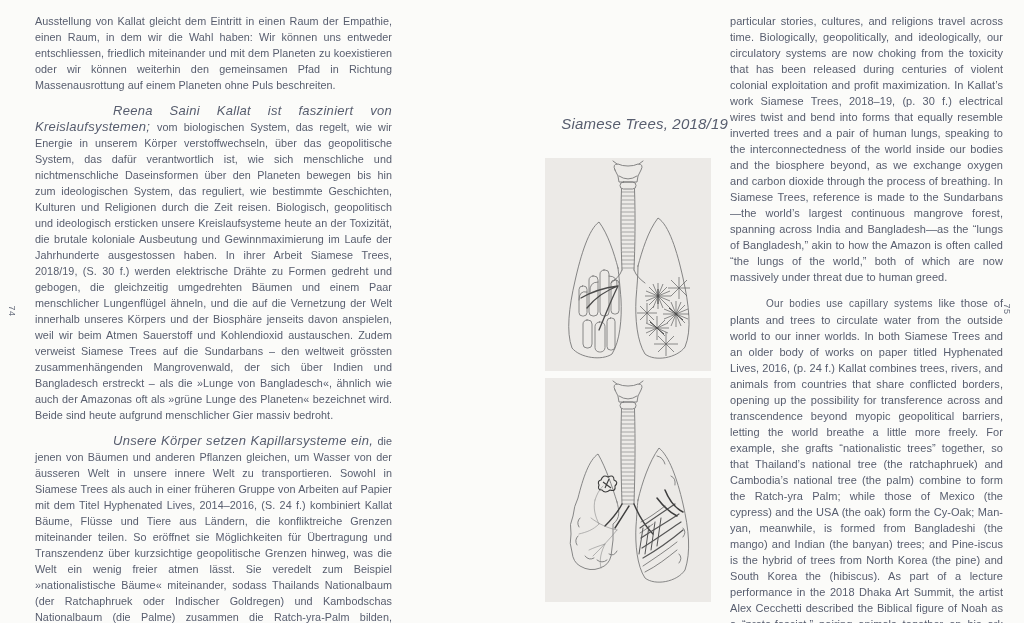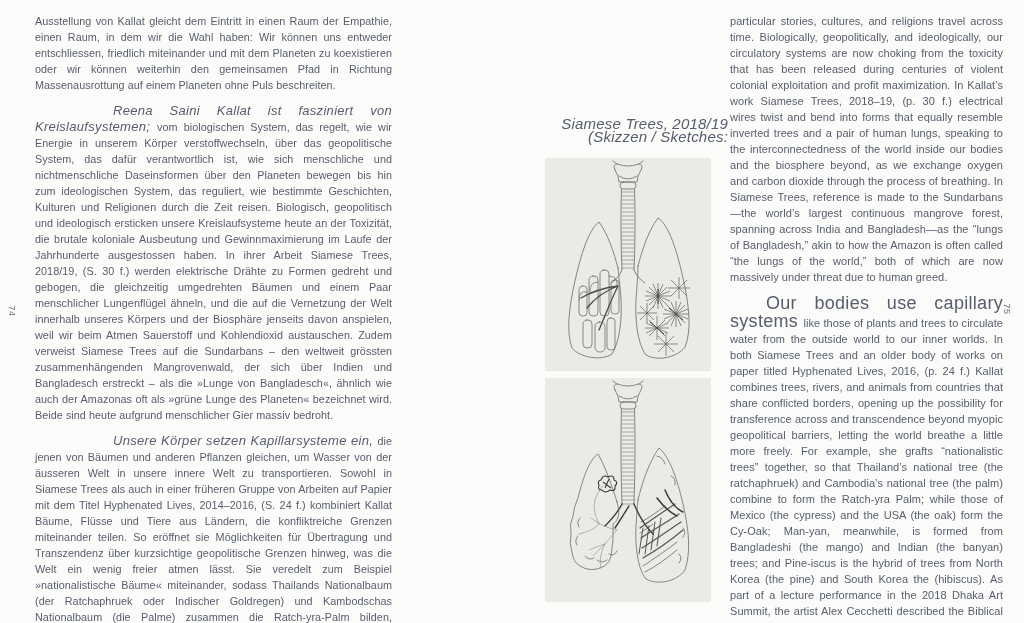--- a/index.html
+++ b/index.html
@@ -10,21 +10,21 @@
     color:#575d6e;
   }
   .col{position:absolute;top:13px;hyphens:auto;-webkit-hyphens:auto;}
   .col-left{left:35px;width:357px;}
   .col-right{left:730px;width:273px;}
   .para{margin:0 0 10px 0;font-size:10.8px;line-height:16px;text-align:justify;letter-spacing:0.05px;}
   .col-right .para{font-size:11px;}
   .para.indent{text-indent:78px;}
   .col-right .para.indent{text-indent:36px;}
   .leadi{font-style:italic;font-size:13px;letter-spacing:0.3px;}
-  .lead{font-size:18px;letter-spacing:0.3px;}
+  .lead{font-size:10px;letter-spacing:0.3px;}
   .i{}
   .caption{
     position:absolute;top:118px;right:296px;width:220px;
     text-align:right;font-style:italic;font-size:15px;line-height:12.5px;
     color:#575d6e;letter-spacing:0.2px;
   }
   .figure{position:absolute;left:545px;width:166px;background:#eceae7;}
   #figTop{top:158px;height:213px;}
   #figBottom{top:378px;height:224px;}
   .figure svg{display:block;width:100%;height:100%;}
@@ -41,21 +41,20 @@
     <p class="para indent"><span class="leadi">Unsere Körper setzen Kapillarsysteme ein, </span><span>die jenen von Bäumen und anderen Pflanzen gleichen, um Wasser von der äusseren Welt in unsere innere Welt zu transportieren. Sowohl in Siamese Trees als auch in einer früheren Gruppe von Arbeiten auf Papier mit dem Titel Hyphenated Lives, 2014–2016, (S. 24 f.) kombiniert Kallat Bäume, Flüsse und Tiere aus Ländern, die konfliktreiche Grenzen miteinander teilen. So eröffnet sie Möglichkeiten für Übertragung und Transzendenz über kurzsichtige geopolitische Grenzen hinweg, was die Welt ein wenig freier atmen lässt. Sie veredelt zum Beispiel »nationalistische Bäume« miteinander, sodass Thailands Nationalbaum (der Ratchaphruek oder Indischer Goldregen) und Kambodschas Nationalbaum (die Palme) zusammen die Ratch-yra-Palm bilden, während die Bäume von Mexiko (die Zypresse) und den USA (die Eiche) zur Cy-Oak werden; Man-yan entsteht wiederum aus den bangladeschischen (Mango) und indischen (Banyanbaum) Nationalbäumen; und Pine-iscus ist eine Hybride der Bäume aus Nordkorea (Kiefer) und Südkorea (Hibiskus). Hatte der Künstler Alex Cecchetti im Rahmen einer Lecture Performance beim Dhaka Art Summit 2018 die biblische</span></p>
   </div>
 
 <div class="col col-right" lang="en">
     <p class="para"><span>particular stories, cultures, and religions travel across time. Biologically, geopolitically, and ideologically, our circulatory systems are now choking from the toxicity that has been released during centuries of violent colonial exploitation and profit maximization. In Kallat’s work </span><span class="i">Siamese Trees</span><span>, 2018–19, (p. 30 f.) electrical wires twist and bend into forms that equally resemble inverted trees and a pair of human lungs, speaking to the interconnectedness of the world inside our bodies and the biosphere beyond, as we exchange oxygen and carbon dioxide through the process of breathing. In </span><span class="i">Siamese Trees</span><span>, reference is made to the Sundarbans—the world’s largest continuous mangrove forest, spanning across India and Bangladesh—as the “lungs of Bangladesh,” akin to how the Amazon is often called “the lungs of the world,” both of which are now massively under threat due to human greed.</span></p>
     <p class="para indent"><span class="lead">Our bodies use capillary systems </span><span>like those of plants and trees to circulate water from the outside world to our inner worlds. In both </span><span class="i">Siamese Trees</span><span> and an older body of works on paper titled </span><span class="i">Hyphenated Lives</span><span>, 2016, (p. 24 f.) Kallat combines trees, rivers, and animals from countries that share conflicted borders, opening up the possibility for transference across and transcendence beyond myopic geopolitical barriers, letting the world breathe a little more freely. For example, she grafts “nationalistic trees” together, so that Thailand’s national tree (the ratchaphruek) and Cambodia’s national tree (the palm) combine to form the </span><span class="i">Ratch-yra Palm</span><span>; while those of Mexico (the cypress) and the USA (the oak) form the </span><span class="i">Cy-Oak</span><span>; </span><span class="i">Man-yan</span><span>, meanwhile, is formed from Bangladeshi (the mango) and Indian (the banyan) trees; and </span><span class="i">Pine-iscus</span><span> is the hybrid of trees from North Korea (the pine) and South Korea the (hibiscus). As part of a lecture performance in the 2018 Dhaka Art Summit, the artist Alex Cecchetti described the Biblical figure of Noah as a “proto-fascist,” pairing animals together on his ark solely based on their ability to procreate as male and female versions of the same species. Kallat’s </span><span class="i">Hyphenated Lives</span><span> series opens up other possibilities. In the works on paper titled</span></p>
   </div>
 
 <div class="caption">
   <div>Siamese Trees, 2018/19</div>
-  <div>(Skizzen / Sketches:</div>
 </div>
 
 <div class="figure" id="figTop">
   <svg viewBox="0 0 166 213" xmlns="http://www.w3.org/2000/svg">
     <g stroke="#787878" stroke-width="0.9" fill="none" stroke-linecap="round">
       <path d="M70 12 q-3 -6 3 -6 q4 2 10 2 q6 0 10 -2 q6 0 3 6 q-4 6 -4 12 l-18 0 q0 -6 -4 -12 z"></path>
       <path d="M72 6 l-4 -3 M94 6 l4 -3 M74 18 q9 6 18 0"></path>
       <rect x="75" y="24" width="16" height="7" rx="3.5"></rect>
       <path d="M76.5 31 C75.5 60 76 88 77 112 M89.5 31 C90.5 60 90 88 89 112"></path>
       <path stroke-width="0.6" d="M77 34 h12 M77 38 h12 M77 42 h12 M77 46 h12 M77 50 h12 M77 54 h12 M77 58 h12 M77 62 h12 M77 66 h12 M77 70 h12 M77 74 h12 M77 78 h12 M77 82 h12 M77 86 h12 M77 90 h12 M77 94 h12 M77 98 h12 M77 102 h12 M77 106 h12 M77 110 h12"></path>

